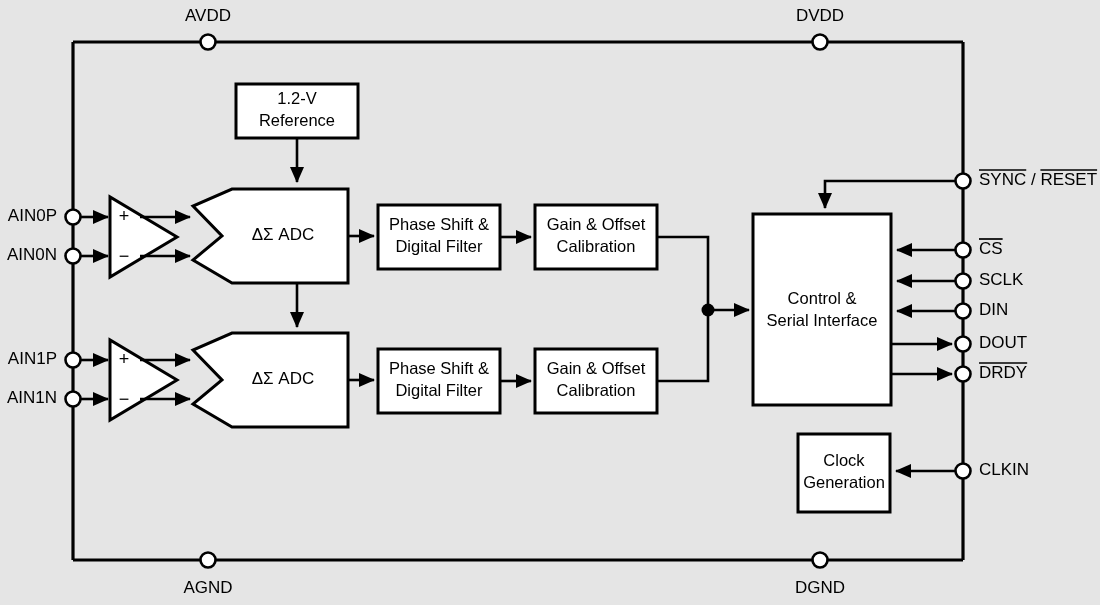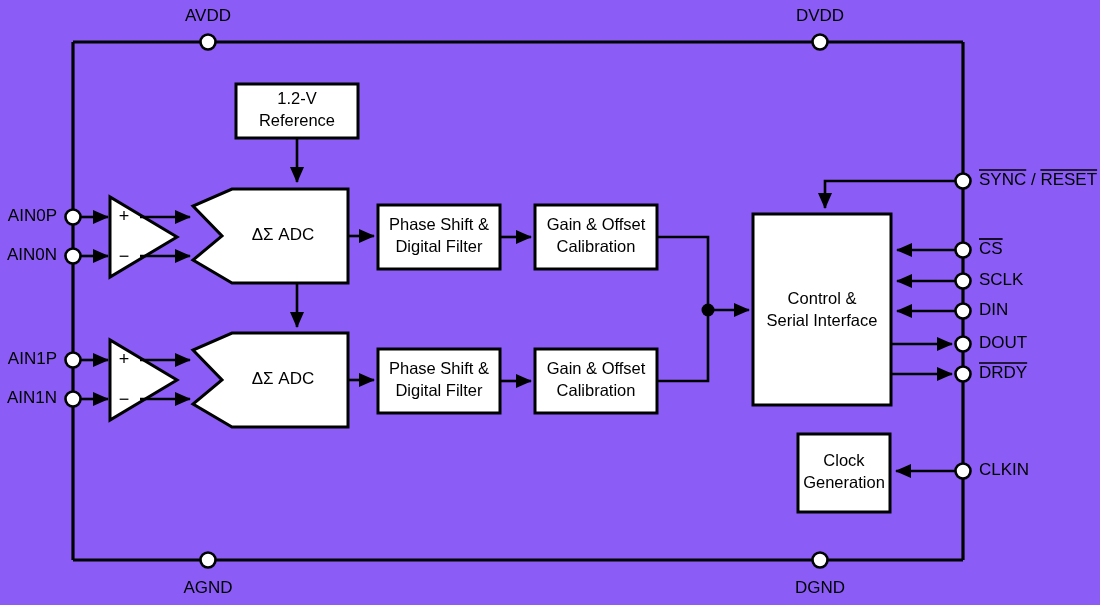--- a/index.html
+++ b/index.html
@@ -11,21 +11,21 @@
   body {
     width: 1100px;
     height: 605px;
     font-family: "Liberation Sans", sans-serif;
     overflow: hidden;
   }
   #diagram-root {
     position: relative;
     width: 1100px;
     height: 605px;
-    background: #8b5cf6;
+    background: #e5e5e5;
   }
   svg#blockdiagram {
     display: block;
     width: 1100px;
     height: 605px;
   }
   .wire {
     stroke: #000000;
     stroke-width: 2.6;
     fill: none;

